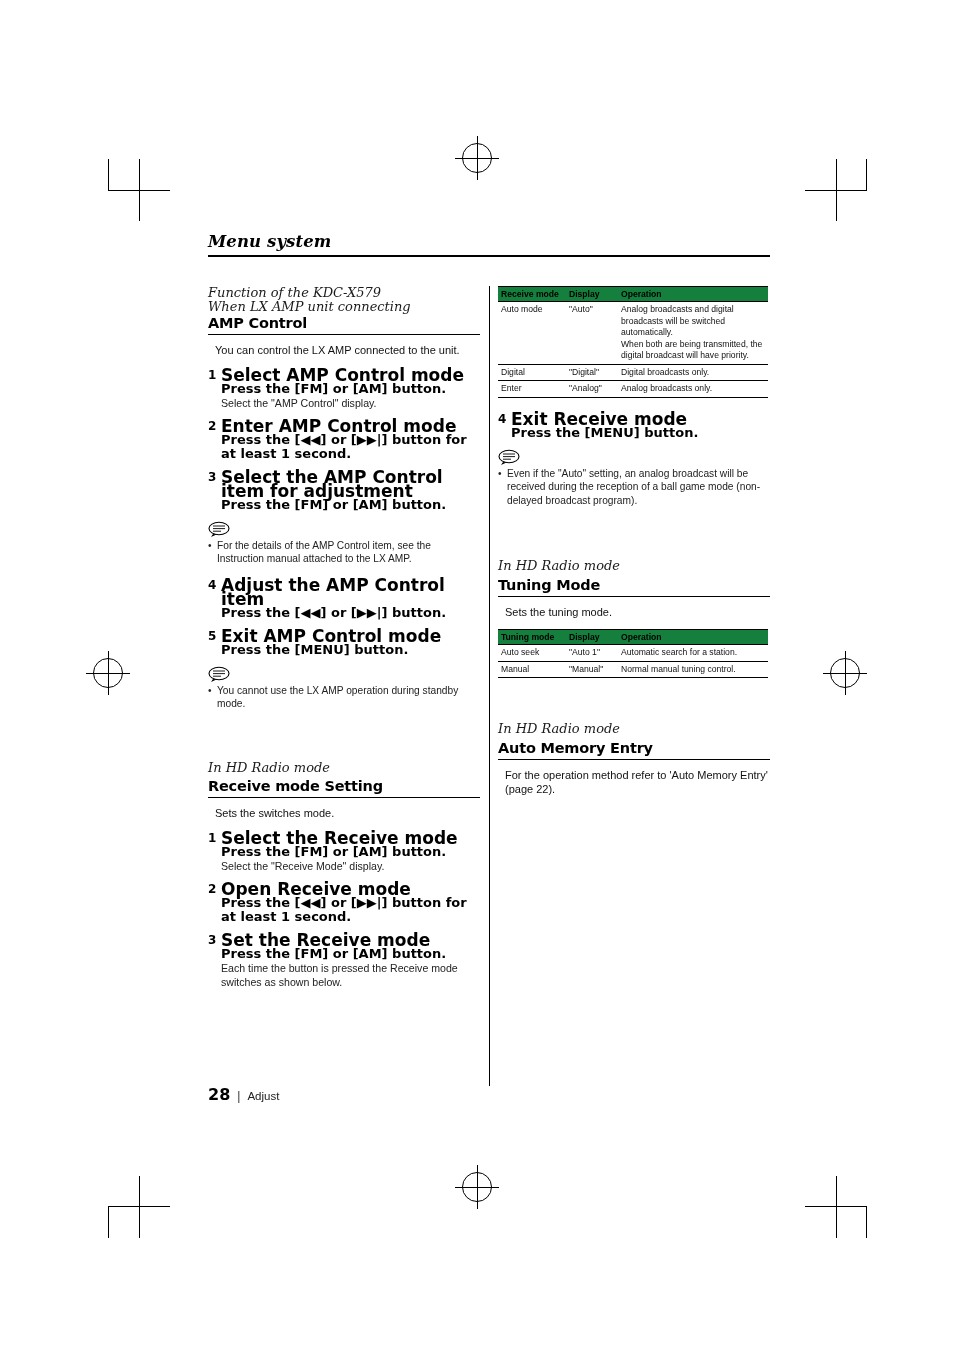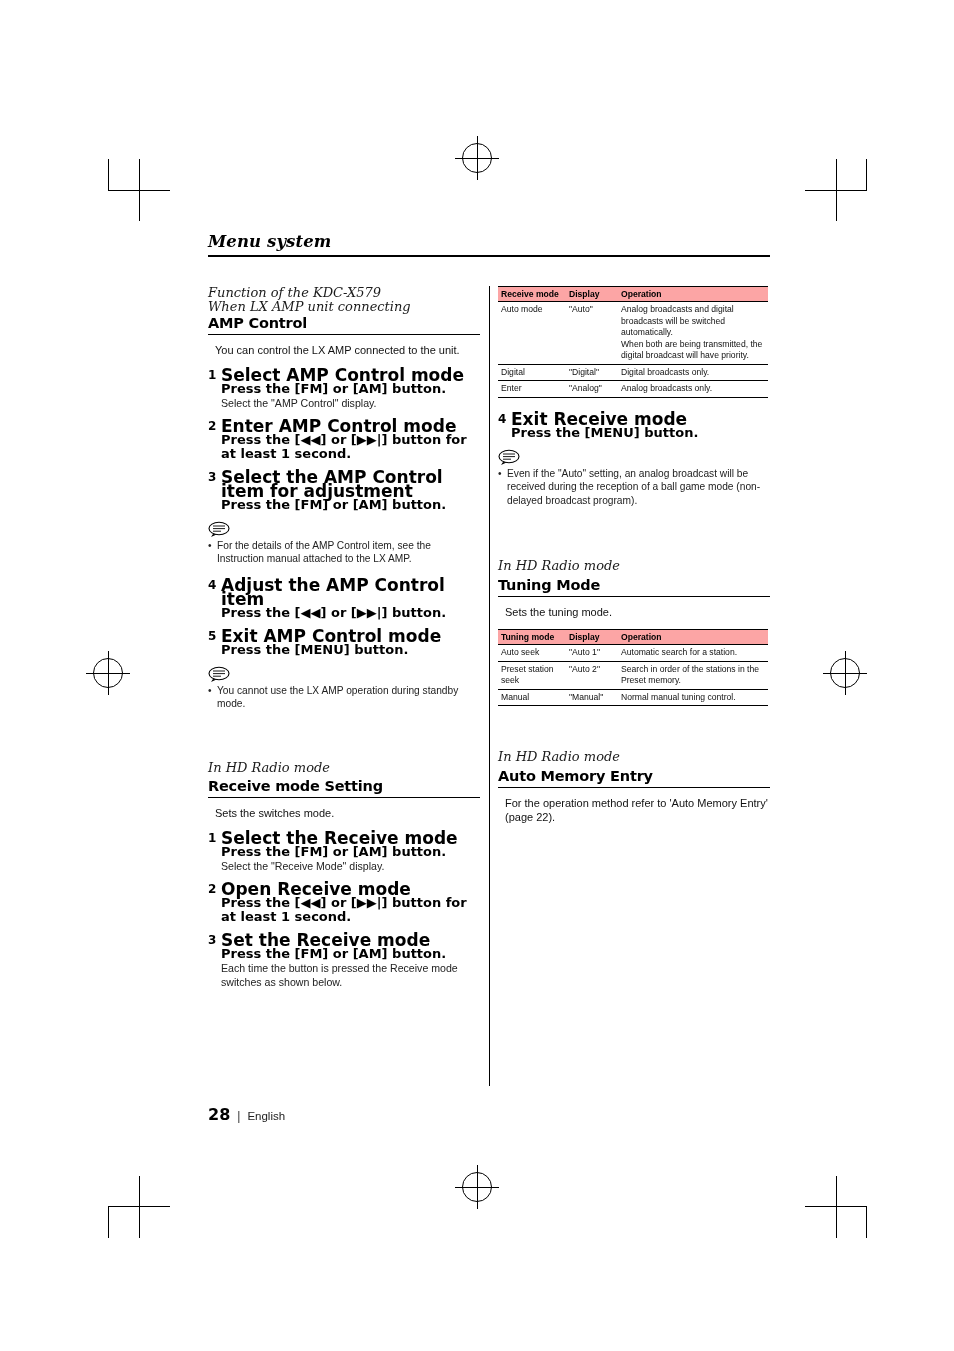--- a/index.html
+++ b/index.html
@@ -37,27 +37,27 @@
   .step-sub{font-family:"DejaVu Sans",sans-serif;font-weight:bold;font-size:13px;line-height:14px;}
   .step-desc{font-size:10.6px;line-height:14px;color:#222;}
 
   .noteblock{margin:4px 0 12px 0;}
   .note-icon{width:22px;height:16px;display:block;margin-bottom:2px;}
   .note-line{display:flex;font-size:10.2px;line-height:13.5px;color:#222;}
   .note-bullet{width:9px;flex:0 0 9px;}
   .note-text{flex:1;}
 
   table.t{border-collapse:collapse;width:270px;font-size:8.6px;margin:0 0 10px 0;}
-  table.t th{background:#fca5a5;border-top:1px solid #000;border-bottom:1px solid #000;text-align:left;padding:2px 3px;font-weight:bold;font-size:8.6px;}
+  table.t th{background:#15803d;border-top:1px solid #000;border-bottom:1px solid #000;text-align:left;padding:2px 3px;font-weight:bold;font-size:8.6px;}
   table.t td{border-bottom:1px solid #000;padding:2px 3px;vertical-align:top;line-height:11.5px;color:#111;}
   table.t td.c1{width:62px;}
   table.t td.c2{width:46px;}
 
   .footer{position:absolute;left:208px;top:1085px;display:flex;align-items:baseline;}
-  .pagenum{font-family:"DejaVu Sans",sans-serif;font-weight:bold;font-size:16px;margin-top:20px;}
+  .pagenum{font-family:"DejaVu Sans",sans-serif;font-weight:bold;font-size:16px;}
   .pipe{margin:0 7px;font-size:12px;color:#333;}
   .lang{font-size:11.5px;color:#222;}
 </style>
 </head>
 <body>
 
 <div class="page">
 
   <div class="reg" style="left:462px;top:143px;"></div>
   <div class="reg" style="left:93px;top:658px;"></div>
@@ -274,41 +274,36 @@
             <th>Operation</th>
           </tr>
         </thead>
         <tbody>
           <tr>
             <td class="c1">Auto seek</td>
             <td class="c2">"Auto 1"</td>
             <td>Automatic search for a station.</td>
           </tr>
           <tr>
-            <td class="c1">Preset station seek</td>
-            <td class="c2">"Auto 2"</td>
-            <td>Search in order of the stations in the Preset memory.</td>
-          </tr>
-          <tr>
             <td class="c1">Manual</td>
             <td class="c2">"Manual"</td>
             <td>Normal manual tuning control.</td>
           </tr>
         </tbody>
       </table>
 
       <div style="height:34px;"></div>
 
       <div class="italic-note">In HD Radio mode</div>
       <h2 class="sec" style="margin-top:4px;">Auto Memory Entry</h2>
       <div class="sec-rule"></div>
       <p class="body">For the operation method refer to 'Auto Memory Entry' (page 22).</p>
 
     </div>
   </div>
 
   <div class="footer">
     <span class="pagenum">28</span>
     <span class="pipe">|</span>
-    <span class="lang">English</span>
+    <span class="lang">Adjust</span>
   </div>
 
 </div>
 
 </body></html>

